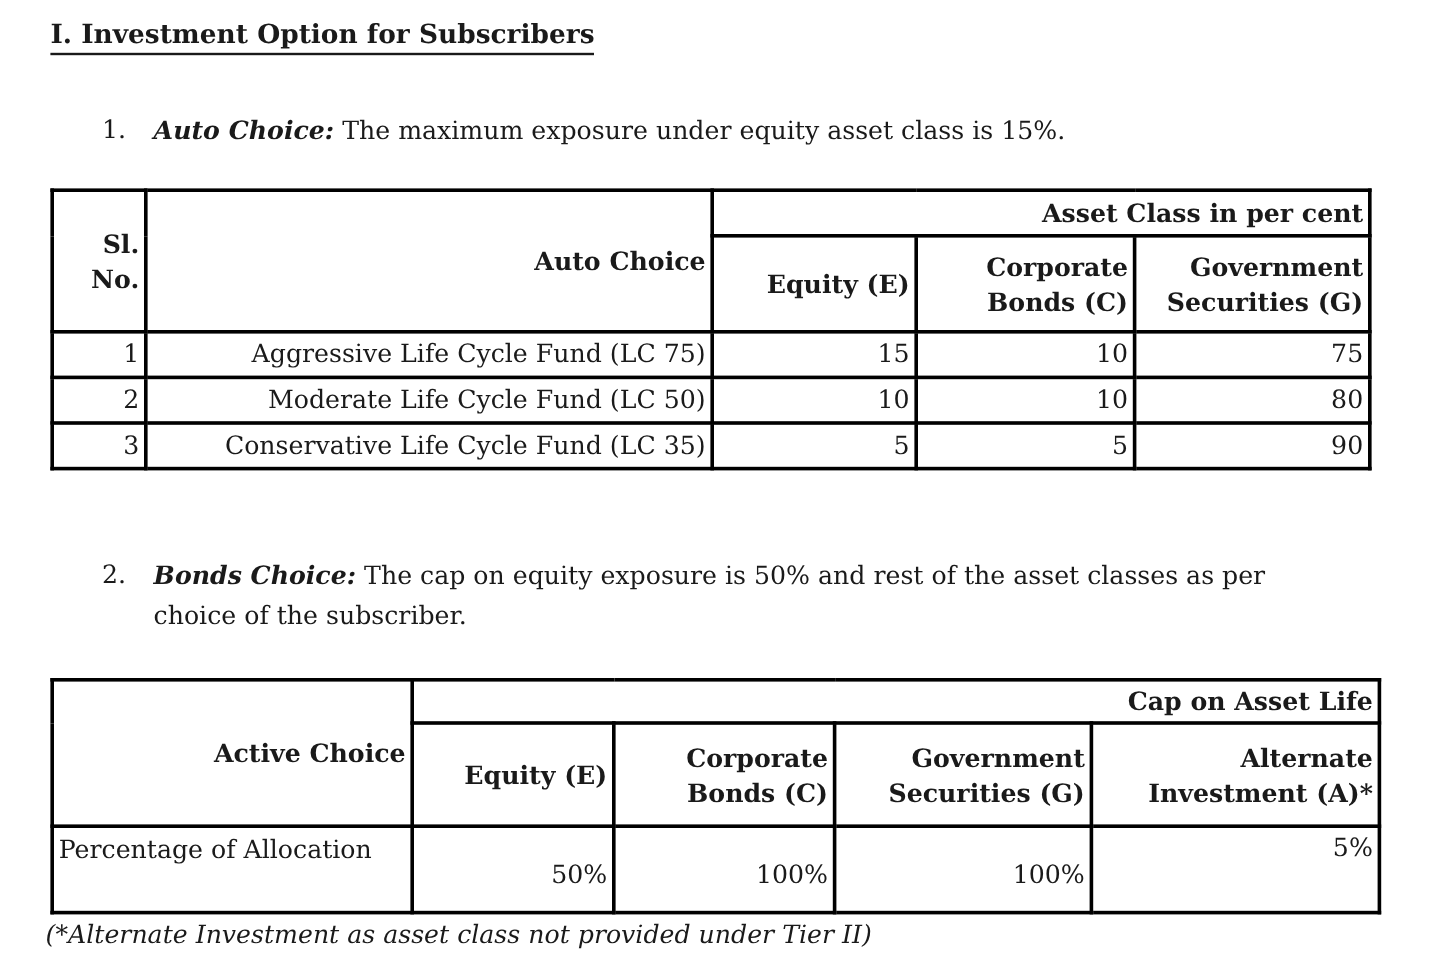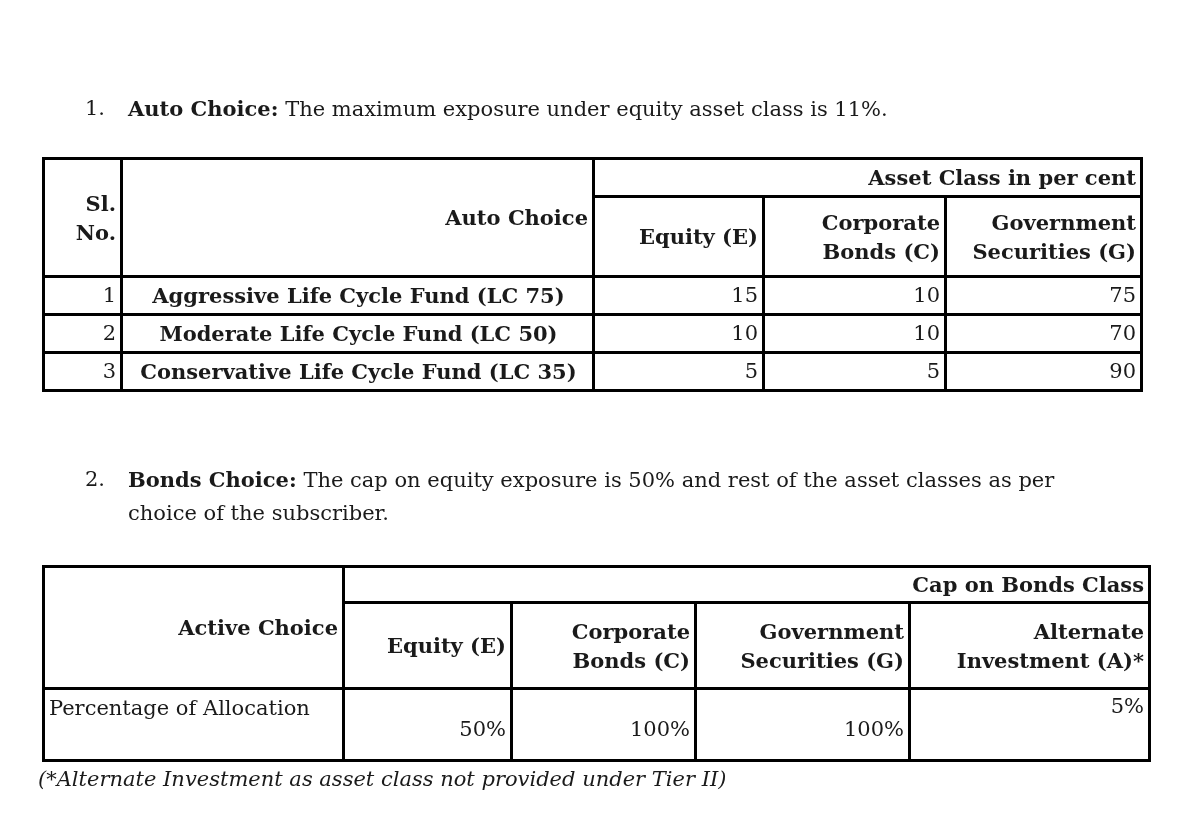--- a/index.html
+++ b/index.html
@@ -23,21 +23,21 @@
     padding-bottom: 2px;
   }
 
   .para {
     position: absolute;
     display: flex;
     font-size: 21px;
     line-height: 33px;
   }
   .para .num { flex: none; width: 43px; }
-  .para .lead { font-weight: bold; }
+  .para .lead { font-weight: bold; font-style: italic; }
   .para1 { left: 85px; top: 92px; width: 1060px; }
   .para2 { left: 85px; top: 463px; width: 1000px; }
 
   table {
     position: absolute;
     border-collapse: collapse;
     table-layout: fixed;
     background: #ffffff;
   }
   th, td {
@@ -47,43 +47,46 @@
     vertical-align: middle;
     line-height: 29px;
     overflow: hidden;
   }
   th { font-weight: bold; padding: 2px 4px; }
   td { padding: 1px 4px; font-weight: normal; }
 
   .t1 { left: 42px; top: 157px; width: 1098px; }
   .t2 { left: 42px; top: 565px; width: 1106px; }
 
-  .t1 td.fund { text-align: center; padding-left: 6px; font-weight: bold; }
+  .t1 td.fund { text-align: right; padding-left: 6px; }
 
   .t2 td.alloc-label {
     text-align: left; vertical-align: top;
     padding: 4px 2px 0 4px;
   }
   .t2 td.pct { vertical-align: middle; padding-top: 10px; margin-top: 33px; }
   .t2 td.alt-val { vertical-align: top; padding-top: 2px; }
 
   .footnote {
     position: absolute; left: 38px; top: 767px;
     font-size: 21px; font-style: italic; white-space: nowrap;
   }
 </style>
 </head>
 <body>
 
 <div class="page">
 
+  <div class="doc-title">
+    <span class="u">I. Investment Option for Subscribers</span>
+  </div>
 
   <div class="para para1">
     <span class="num">1.</span>
-    <span class="ptext"><span class="lead">Auto Choice:</span> <span>The maximum exposure under equity asset class is 11%.</span></span>
+    <span class="ptext"><span class="lead">Auto Choice:</span> <span>The maximum exposure under equity asset class is 15%.</span></span>
   </div>
 
   <table class="t1">
     <colgroup>
       <col style="width:78px">
         <col style="width:472px">
         <col style="width:170px">
         <col style="width:182px">
         <col style="width:196px">
     </colgroup>
@@ -103,21 +106,21 @@
         <td class="fund">Aggressive Life Cycle Fund (LC 75)</td>
         <td>15</td>
         <td>10</td>
         <td>75</td>
       </tr>
       <tr style="height:38px">
         <td>2</td>
         <td class="fund">Moderate Life Cycle Fund (LC 50)</td>
         <td>10</td>
         <td>10</td>
-        <td>70</td>
+        <td>80</td>
       </tr>
       <tr style="height:38px">
         <td>3</td>
         <td class="fund">Conservative Life Cycle Fund (LC 35)</td>
         <td>5</td>
         <td>5</td>
         <td>90</td>
       </tr>
     </tbody>
   </table>
@@ -131,21 +134,21 @@
     <colgroup>
       <col style="width:300px">
         <col style="width:168px">
         <col style="width:184px">
         <col style="width:214px">
         <col style="width:240px">
     </colgroup>
     <tbody>
       <tr style="height:35px">
         <th rowspan="2">Active Choice</th>
-        <th colspan="4">Cap on Bonds Class</th>
+        <th colspan="4">Cap on Asset Life</th>
       </tr>
       <tr style="height:86px">
         <th>Equity (E)</th>
         <th>Corporate Bonds (C)</th>
         <th>Government Securities (G)</th>
         <th>Alternate Investment (A)*</th>
       </tr>
       <tr style="height:72px">
         <td class="alloc-label">Percentage of Allocation</td>
         <td class="pct">50%</td>

